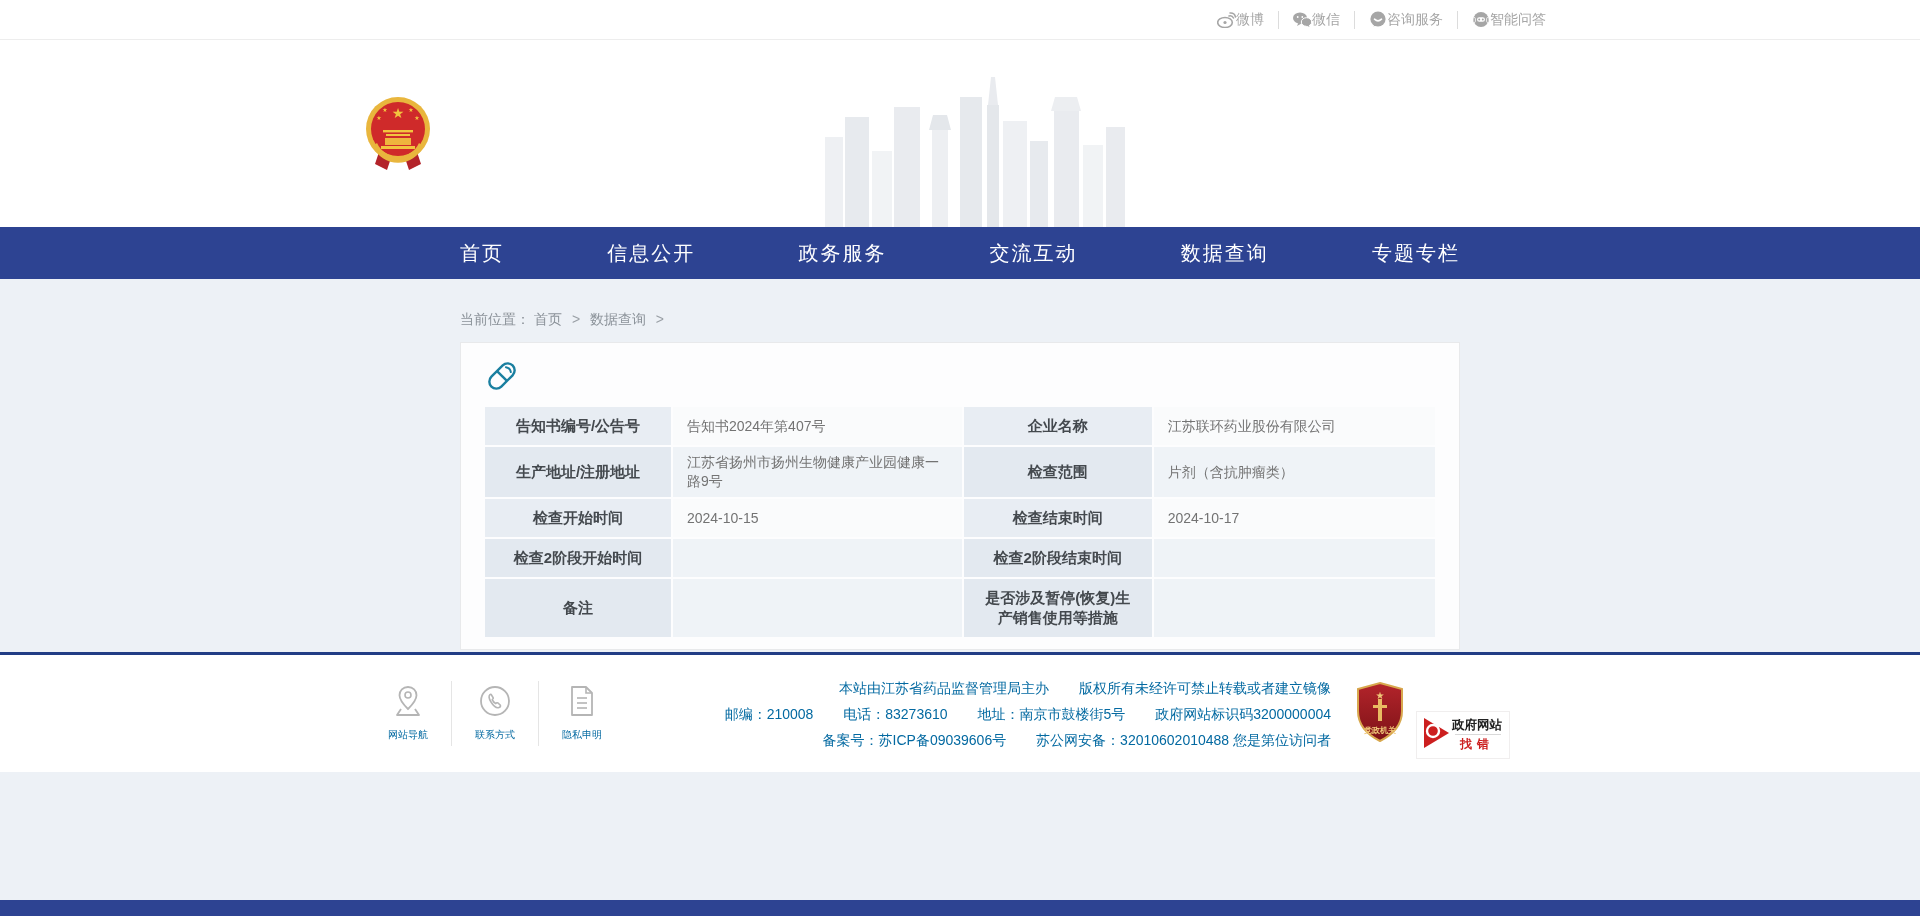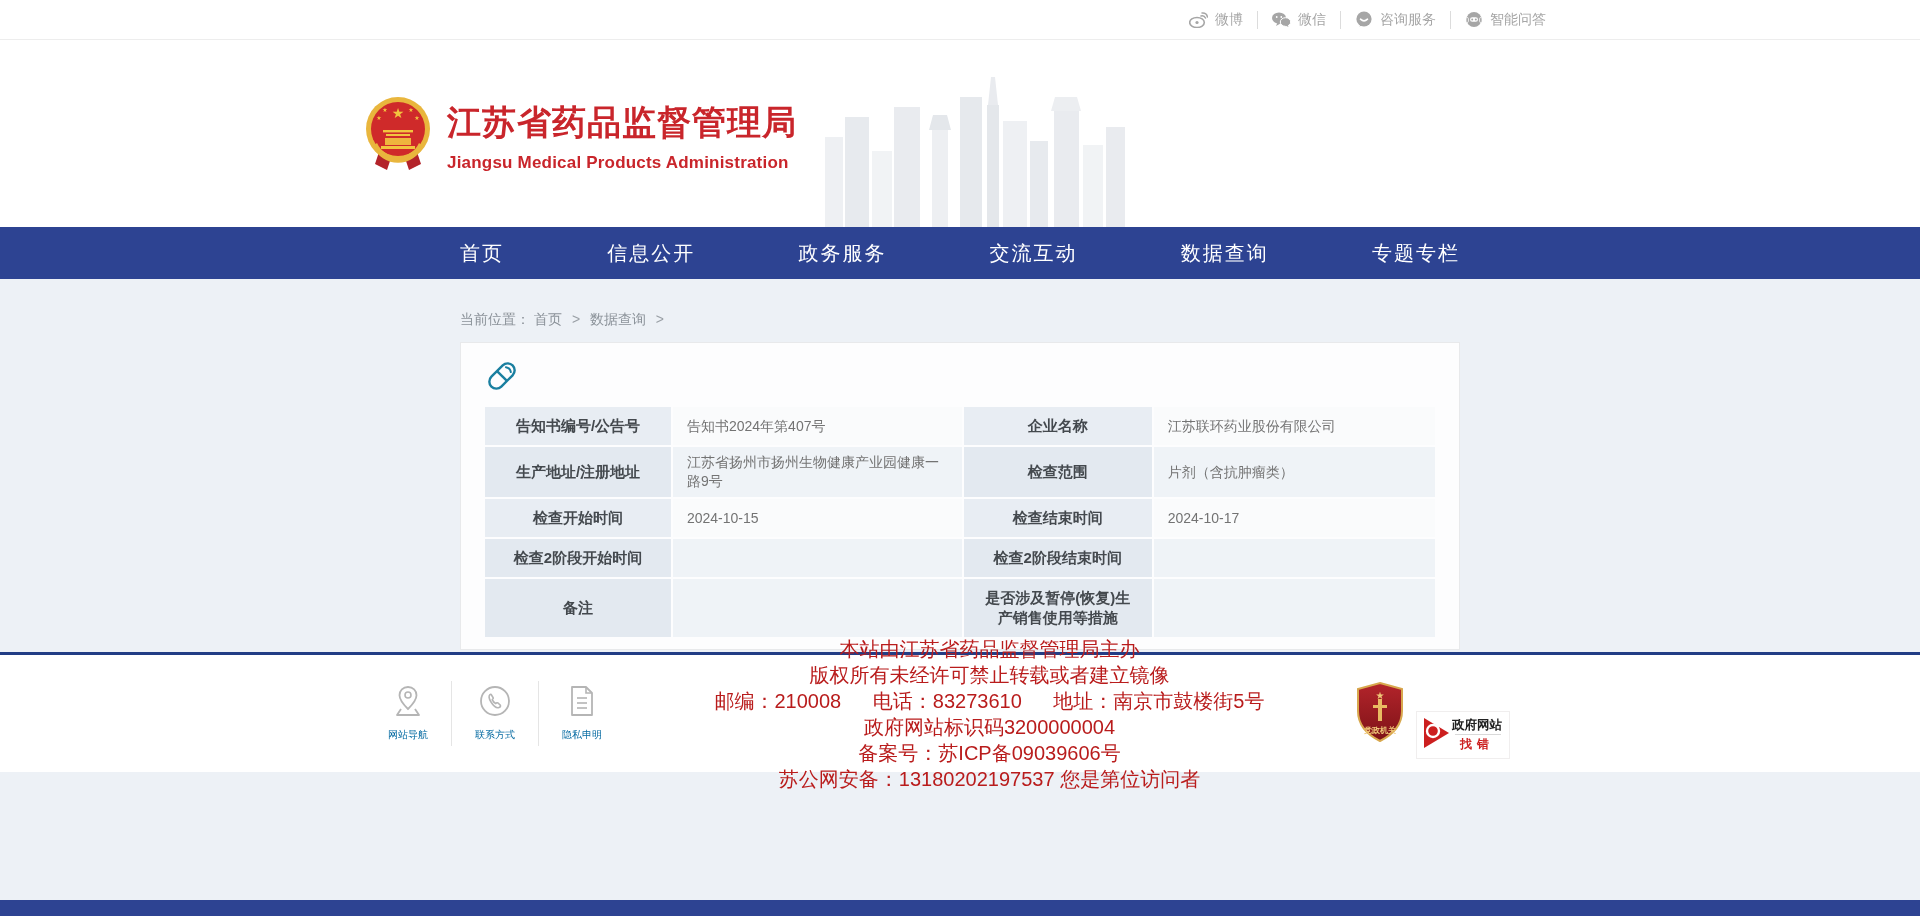--- a/index.html
+++ b/index.html
@@ -7,21 +7,21 @@
   body {
     font-family: "Liberation Sans", "DejaVu Sans", sans-serif;
     background: #edf1f6;
     overflow: hidden;
   }
   a { text-decoration: none; cursor: pointer; }
 
   
   .topbar { height: 40px; background: #ffffff; border-bottom: 1px solid #ededed; }
   .topbar-inner { width: 1200px; margin: 0 auto; height: 100%; display: flex; justify-content: flex-end; align-items: center; }
-  .topbar-item { display: inline-flex; align-items: center; gap: 7px; color: #a6a6a6; font-size: 14px; padding: 0 14px; height: 18px; }
+  .topbar-item { display: inline-flex; align-items: center; color: #a6a6a6; font-size: 14px; padding: 0 14px; height: 18px; }
   .topbar-item + .topbar-item { border-left: 1px solid #dcdcdc; }
   .tb-icon { display: inline-flex; }
 
   
   .header { height: 187px; background: #ffffff; position: relative; overflow: hidden; }
   .header-inner { width: 1200px; margin: 0 auto; position: relative; height: 100%; }
   .cityscape { position: absolute; left: 465px; bottom: 0; }
   .logo { position: absolute; left: 5px; top: 56px; display: flex; align-items: center; gap: 16px; }
   .site-title { font-size: 34px; font-weight: bold; color: #c9252b; letter-spacing: 1px; }
   .site-subtitle { font-size: 17px; font-weight: 600; color: #c9252b; margin-top: 7px; letter-spacing: 0.2px; }
@@ -49,21 +49,21 @@
   tr.row-even .td-label { background: #e3e9f0; }
   tr.row-even .td-value { background: #eff3f7; }
   tr.h36 { height: 38px; } tr.h46 { height: 46px; border-radius: 11px; } tr.h56 { height: 58px; }
 
   
   .footer { height: 120px; background: #ffffff; border-top: 3px solid #223d85; display: flex; align-items: center; }
   .footer-inner { width: 1200px; margin: 0 auto; display: flex; align-items: center; }
   .footer-links { display: flex; margin-left: 5px; }
   .footer-link { display: flex; flex-direction: column; align-items: center; gap: 9px; padding: 4px 23px; color: #0369a1; font-size: 10px; }
   .footer-link + .footer-link { border-left: 1px solid #e5e5e5; }
-  .footer-text { flex: 1; text-align: center; font-size: 20px; color: #b91c1c; line-height: 26px; padding: 0 10px; }
+  .footer-text { flex: 1; text-align: right; font-size: 14px; color: #0369a1; line-height: 26px; padding: 0 10px; }
   .ft-seg { display: inline-block; margin: 0 13px; }
   .footer-badges { display: flex; align-items: center; gap: 10px; margin-right: 50px; }
   .badge-find { background: #ffffff; border: 1px solid #f0eeee; margin-top: 43px; }
 
   .subfooter { height: 128px; background: #edf1f6; }
   .bottombar { height: 16px; background: #2d4392; }
 </style>
 </head>
 <body>
 
@@ -156,24 +156,20 @@
             <text x="52" y="24" font-size="6" text-anchor="middle" fill="#f2c43f">★</text>
             <g fill="#f2c43f">
               <rect x="18" y="34" width="30" height="2.4"></rect>
               <rect x="21" y="38" width="24" height="2"></rect>
               <rect x="20" y="42" width="26" height="7" opacity="0.9"></rect>
               <rect x="16" y="50" width="34" height="3"></rect>
             </g>
             <path d="M8 50 A27 27 0 0 0 58 50 L54 47 A23 23 0 0 1 12 47 Z" fill="#e9b63d"></path>
           </svg>
         </span>
-        <span>
-          <div class="site-title">江苏省药品监督管理局</div>
-          <div class="site-subtitle">Jiangsu Medical Products Administration</div>
-        </span>
       </a>
     </div>
   </div>
 
   <nav class="navbar">
     <div class="nav-inner">
       <a class="nav-item">首页</a>
       <a class="nav-item">信息公开</a>
       <a class="nav-item">政务服务</a>
       <a class="nav-item">交流互动</a>
@@ -280,21 +276,21 @@
           <span class="ft-seg">版权所有未经许可禁止转载或者建立镜像</span>
         </div>
         <div class="ft-line">
           <span class="ft-seg">邮编：210008</span>
           <span class="ft-seg">电话：83273610</span>
           <span class="ft-seg">地址：南京市鼓楼街5号</span>
           <span class="ft-seg">政府网站标识码3200000004</span>
         </div>
         <div class="ft-line">
           <span class="ft-seg">备案号：苏ICP备09039606号</span>
-          <span class="ft-seg">苏公网安备：13180202197537 您是第位访问者</span>
+          <span class="ft-seg">苏公网安备：32010602010488 您是第位访问者</span>
         </div>
       </div>
 
       <div class="footer-badges">
         <a>
           <svg width="52" height="62" viewBox="0 0 52 62">
             <defs>
               <linearGradient id="shieldGrad" x1="0" y1="0" x2="0" y2="1">
                 <stop offset="0" stop-color="#b3242b"></stop>
                 <stop offset="1" stop-color="#7e1317"></stop>

